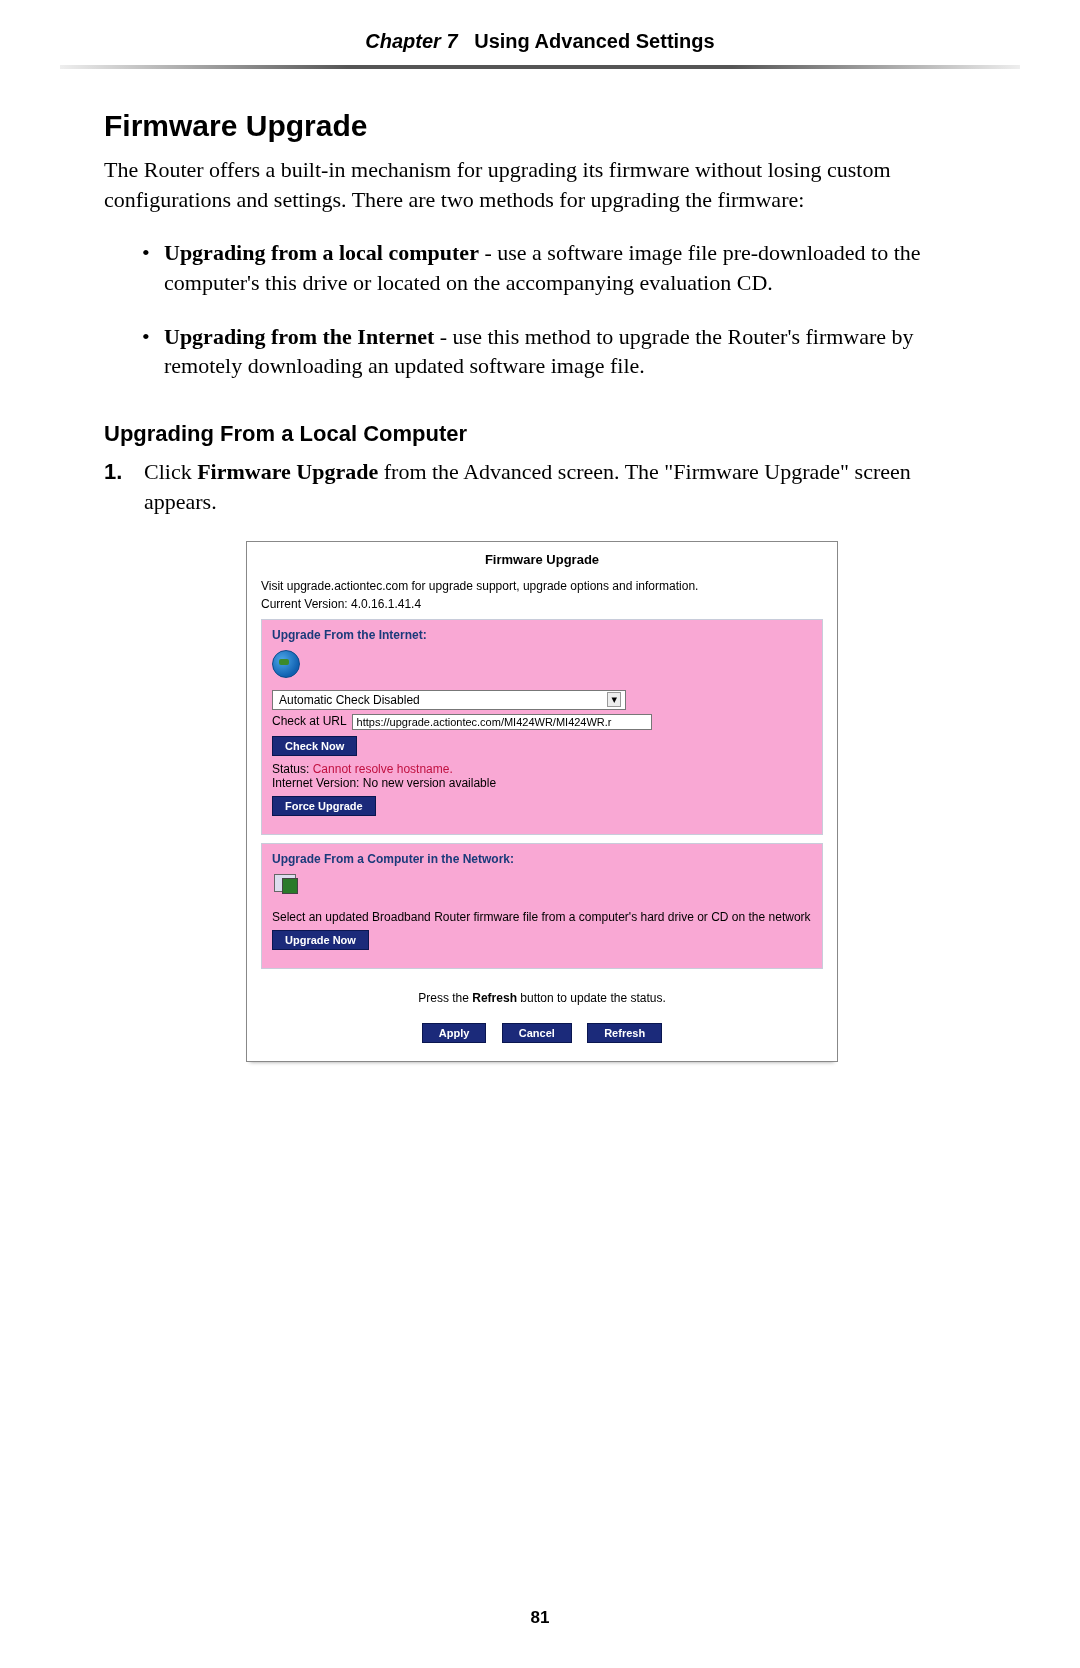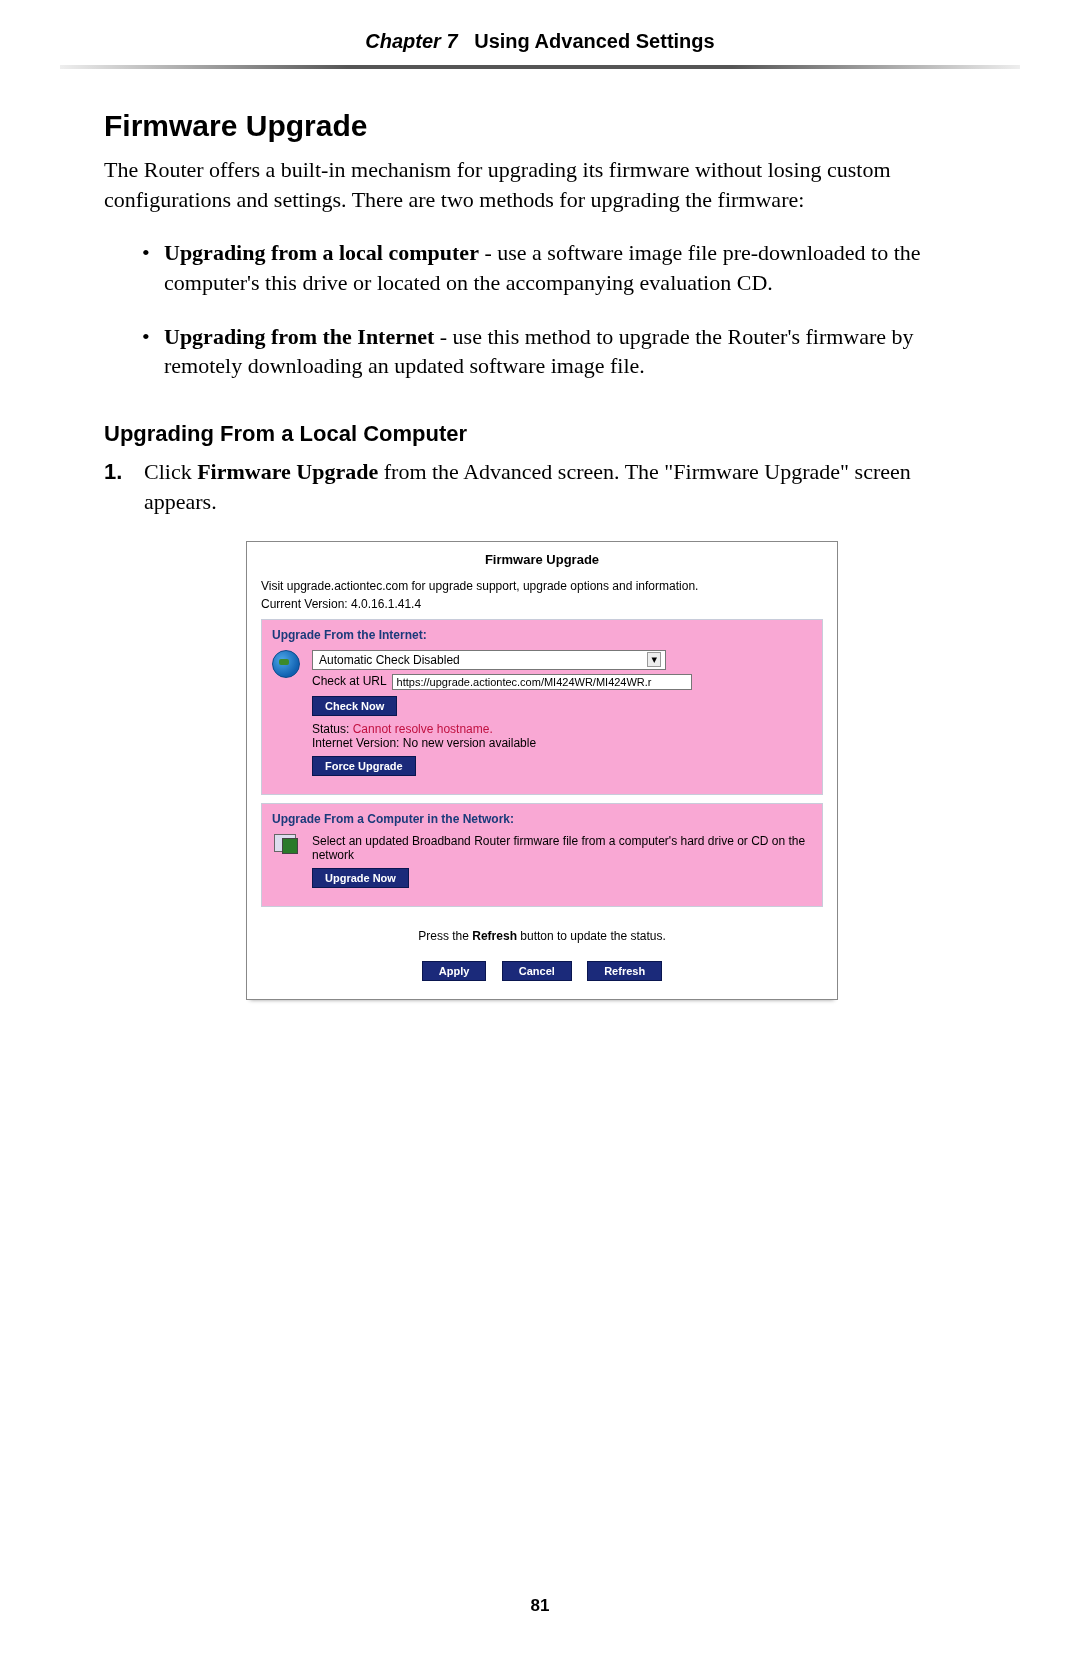--- a/index.html
+++ b/index.html
@@ -114,20 +114,21 @@
   .section-box-title {
     color: #1a3a7a;
     font-weight: bold;
     margin-bottom: 8px;
     font-size: 12px;
   }
   .row-with-icon {
     display: flex;
     align-items: flex-start;
     gap: 12px;
+    flex-direction: column;
   }
   .globe-icon {
     width: 26px;
     height: 26px;
     border-radius: 50%;
     background: radial-gradient(circle at 35% 35%, #4ca6e8 0%, #1060b0 70%);
     border: 1px solid #0a4a8a;
     flex-shrink: 0;
     position: relative;
   }
@@ -211,21 +212,21 @@
   .panel-footer-text {
     font-size: 12px;
     margin-bottom: 18px;
   }
   .btn-row .btn {
     margin: 0 6px;
     padding: 3px 16px;
   }
   .page-number {
     position: absolute;
-    bottom: 52px;
+    bottom: 40px;
     left: 0;
     right: 0;
     text-align: center;
     font-family: 'Segoe UI', Arial, sans-serif;
     font-weight: bold;
     font-size: 17px;
   }
 </style>
 </head>
 <body>

